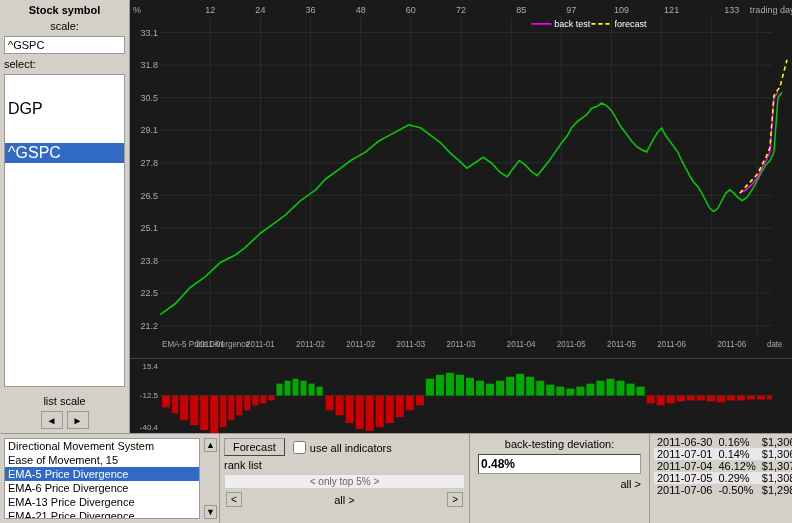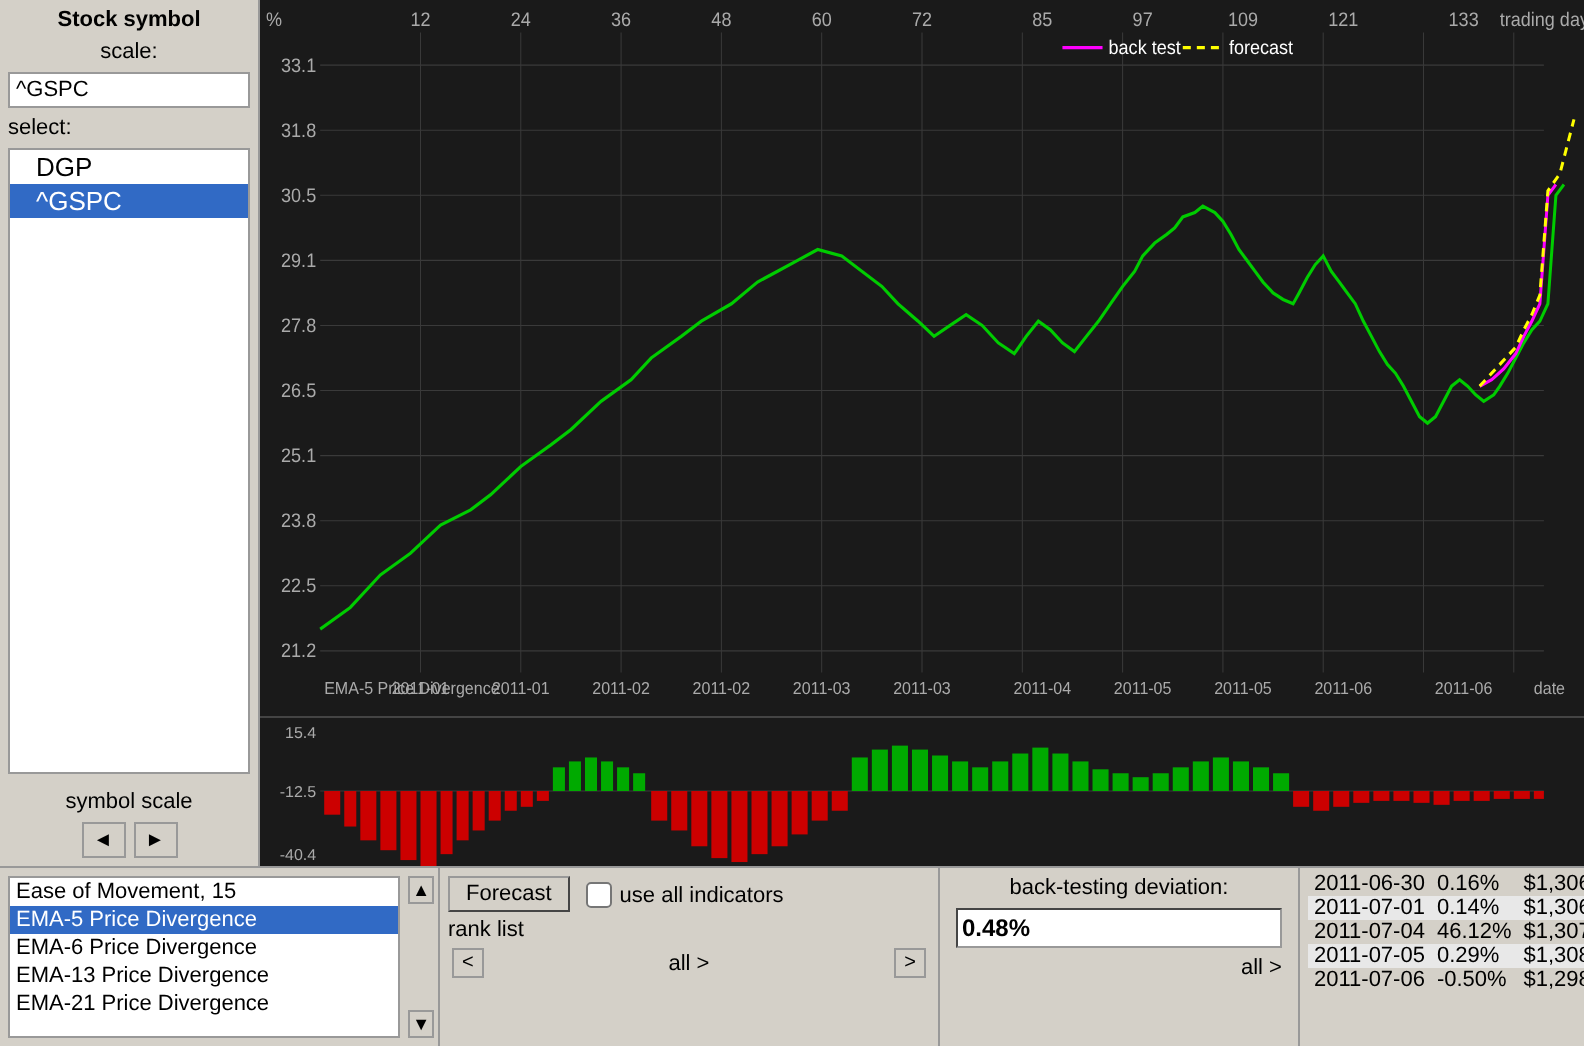--- a/index.html
+++ b/index.html
@@ -9,21 +9,21 @@
     
     .top-section { display: flex; flex: 1; min-height: 0; }
     
     
     .left-panel { width: 130px; background: #d4d0c8; border-right: 1px solid #999; padding: 4px; display: flex; flex-direction: column; gap: 4px; }
     .panel-title { font-weight: bold; font-size: 11px; text-align: center; }
     .search-label { font-size: 11px; text-align: center; }
     .search-input { width: 100%; border: 1px solid #999; background: white; padding: 1px 3px; font-size: 11px; height: 18px; }
     .select-label { font-size: 11px; text-align: left; }
     .symbol-list { width: 100%; background: white; border: 1px solid #999; flex: 1; overflow-y: auto; }
-    .symbol-item { padding: 1px 13px; cursor: pointer; font-size: 13px; }
+    .symbol-item { padding: 1px 3px; cursor: pointer; font-size: 16px; margin-top: 24px; }
     .symbol-item.selected { background: #316ac5; color: white; }
     .chart-scale-label { font-size: 11px; text-align: center; margin-top: 4px; }
     .nav-arrows { display: flex; justify-content: center; gap: 4px; }
     .nav-btn { width: 22px; height: 18px; background: #d4d0c8; border: 1px solid #999; cursor: pointer; font-size: 10px; display: flex; align-items: center; justify-content: center; }
     
     
     .chart-area { flex: 1; display: flex; flex-direction: column; background: #2a2a2a; }
     
     .main-chart { flex: 1; position: relative; background: #1a1a1a; }
     .main-chart canvas, .main-chart svg { position: absolute; top: 0; left: 0; width: 100%; height: 100%; }
@@ -62,21 +62,21 @@
 
     <div class="left-panel">
       <div class="panel-title">Stock symbol</div>
       <div class="search-label">scale:</div>
       <input class="search-input" type="text" value="^GSPC" style="">
       <div class="select-label">select:</div>
       <div class="symbol-list">
         <div class="symbol-item">DGP</div>
         <div class="symbol-item selected">^GSPC</div>
       </div>
-      <div class="chart-scale-label">symbol scale</div>
+      <div class="chart-scale-label">list scale</div>
       <div class="nav-arrows">
         <button class="nav-btn">◄</button>
         <button class="nav-btn">►</button>
       </div>
     </div>
 
     <div class="chart-area">
 
       <div class="main-chart">
         <svg width="100%" height="100%" viewBox="0 0 660 330" preserveAspectRatio="none">
@@ -262,20 +262,21 @@
       </div>
 
     </div>
   </div>
 
   <div class="bottom-section">
 
     <div class="bottom-left">
       <div style="display:flex; flex:1; min-height:0; margin:2px; gap:2px;">
         <div class="indicator-list">
+          <div class="indicator-item">Directional Movement System</div>
           <div class="indicator-item">Ease of Movement, 15</div>
           <div class="indicator-item selected">EMA-5 Price Divergence</div>
           <div class="indicator-item">EMA-6 Price Divergence</div>
           <div class="indicator-item">EMA-13 Price Divergence</div>
           <div class="indicator-item">EMA-21 Price Divergence</div>
         </div>
         <div style="display:flex; flex-direction:column; justify-content:space-between; padding:2px 0;">
           <button class="scroll-btn-v">▲</button>
           <button class="scroll-btn-v">▼</button>
         </div>
@@ -284,20 +285,21 @@
 
     <div class="bottom-mid">
       <div style="display:flex; align-items:center; gap:8px;">
         <button class="forecast-btn">Forecast</button>
         <div class="use-all-row">
           <input type="checkbox" style="">
           <span>use all indicators</span>
         </div>
       </div>
       <div style="font-size:11px;">rank list</div>
+      <div class="only-top">&lt; only top 5% &gt;</div>
       <div class="nav-row">
         <button style="background:#d4d0c8;border:1px solid #999;cursor:pointer;font-size:10px;padding:1px 4px;">&lt;</button>
         <span style="font-size:11px;">all &gt;</span>
         <button style="background:#d4d0c8;border:1px solid #999;cursor:pointer;font-size:10px;padding:1px 4px;">&gt;</button>
       </div>
     </div>
 
     <div class="bottom-right-mid">
       <div class="deviation-label">back-testing deviation:</div>
       <div style="background:white; border:1px inset #999; margin:4px; padding:2px; text-align:left; font-size:12px; font-weight:bold;">0.48%</div>

